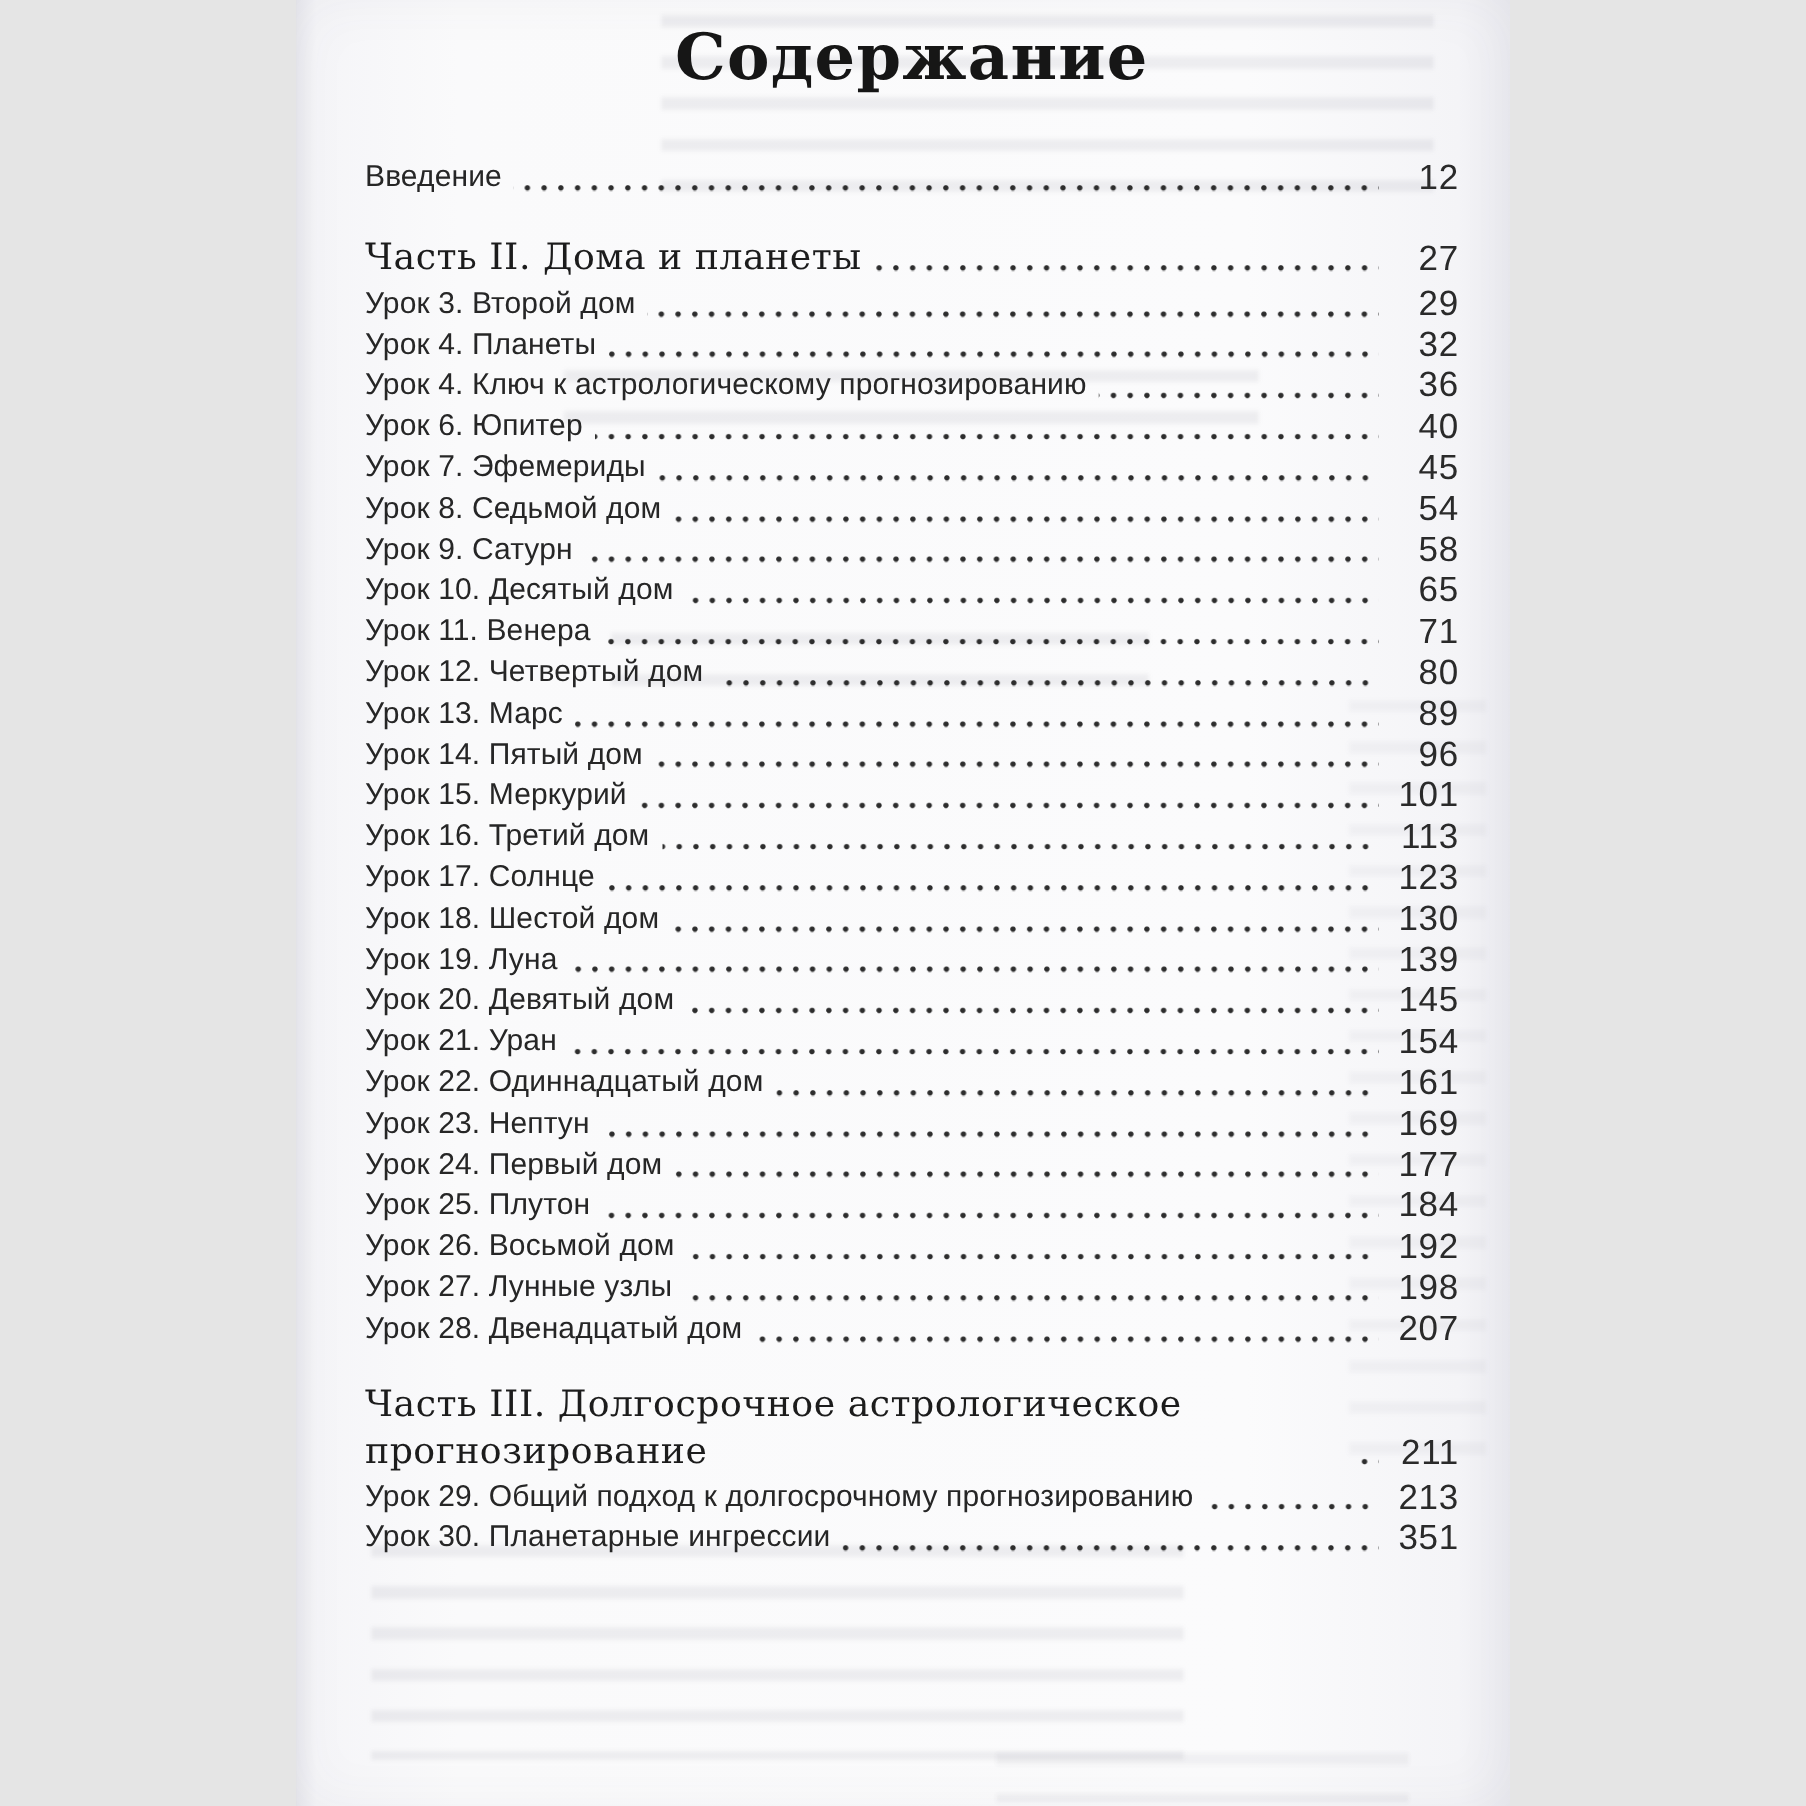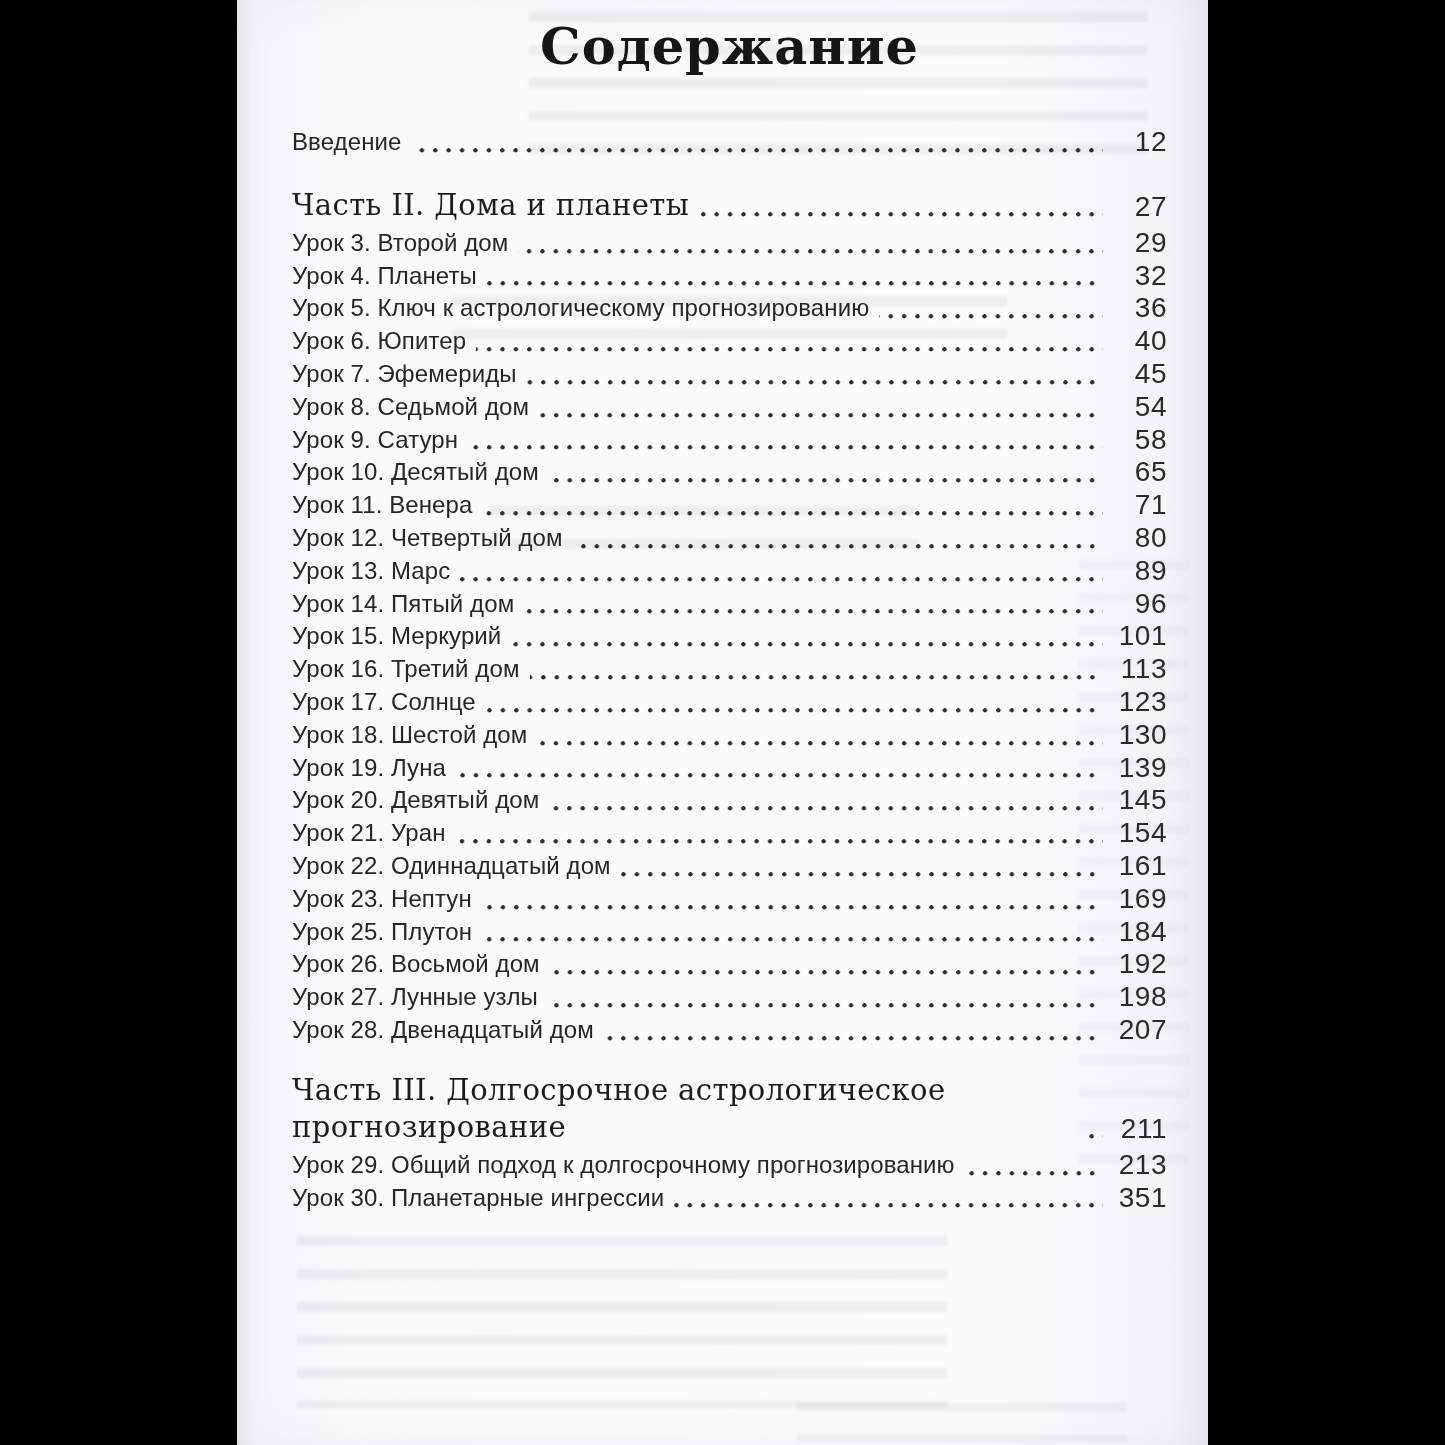--- a/index.html
+++ b/index.html
@@ -2,21 +2,21 @@
 <html><head>
 <meta charset="utf-8">
 <style>
   html,body{margin:0;padding:0}
   body{
     width:1445px;height:1445px;overflow:hidden;
     background:#ffffff;
     font-family:"Liberation Sans", sans-serif;
     color:#262626;
   }
-  .photo{position:relative;width:1445px;height:1445px;background:#000000;}
+  .photo{position:relative;width:1445px;height:1445px;background:#e5e5e5;}
   .page{
     position:absolute;left:237px;top:0;width:971px;height:1445px;
     background:linear-gradient(90deg,#e9e9ee 0px,#f5f5f8 16px,#fafafb 130px,#fbfbfc 760px,#f4f4f7 930px,#ebebf0 971px);
     box-shadow:inset 0 0 46px rgba(70,70,90,.05);
   }
   
   .ghost{
     position:absolute;pointer-events:none;z-index:0;
     filter:blur(1.7px);
     background:repeating-linear-gradient(180deg, rgba(100,100,118,.085) 0 10px, rgba(0,0,0,0) 10px 33px);
@@ -94,21 +94,21 @@
               <span class="label">Урок 3. Второй дом</span>
               <span class="leader"></span>
               <span class="num">29</span>
             </div>
             <div class="row entry">
               <span class="label">Урок 4. Планеты</span>
               <span class="leader"></span>
               <span class="num">32</span>
             </div>
             <div class="row entry">
-              <span class="label">Урок 5. Ключ к астрологическому прогнозированию</span>
+              <span class="label">Урок 4. Ключ к астрологическому прогнозированию</span>
               <span class="leader"></span>
               <span class="num">36</span>
             </div>
             <div class="row entry">
               <span class="label">Урок 6. Юпитер</span>
               <span class="leader"></span>
               <span class="num">40</span>
             </div>
             <div class="row entry">
               <span class="label">Урок 7. Эфемериды</span>
@@ -187,20 +187,25 @@
             </div>
             <div class="row entry">
               <span class="label">Урок 22. Одиннадцатый дом</span>
               <span class="leader"></span>
               <span class="num">161</span>
             </div>
             <div class="row entry">
               <span class="label">Урок 23. Нептун</span>
               <span class="leader"></span>
               <span class="num">169</span>
+            </div>
+            <div class="row entry">
+              <span class="label">Урок 24. Первый дом</span>
+              <span class="leader"></span>
+              <span class="num">177</span>
             </div>
             <div class="row entry">
               <span class="label">Урок 25. Плутон</span>
               <span class="leader"></span>
               <span class="num">184</span>
             </div>
             <div class="row entry">
               <span class="label">Урок 26. Восьмой дом</span>
               <span class="leader"></span>
               <span class="num">192</span>

